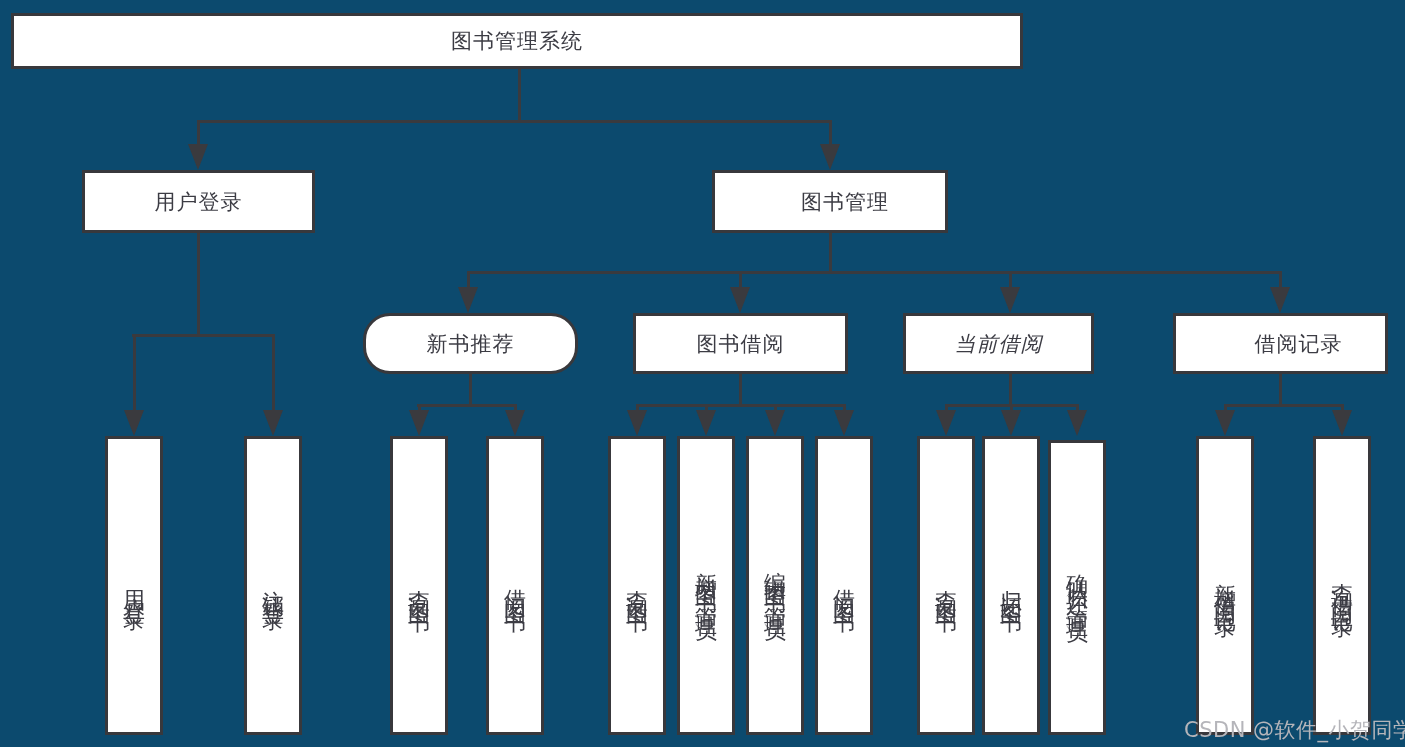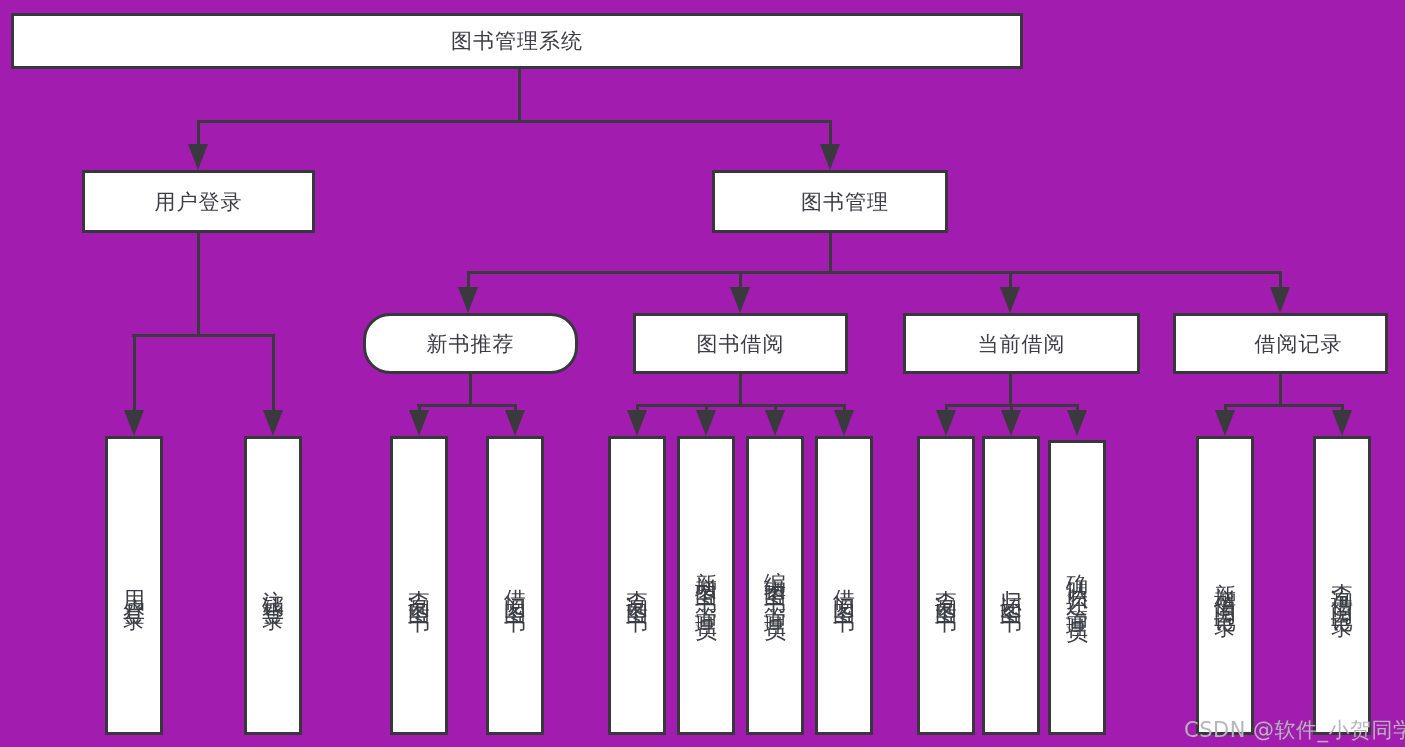--- a/index.html
+++ b/index.html
@@ -5,21 +5,21 @@
   html, body {
     margin: 0;
     padding: 0;
     background: #ffffff;
     font-family: "DejaVu Sans", "Liberation Sans", sans-serif;
   }
   #canvas {
     position: relative;
     width: 1405px;
     height: 747px;
-    background: #a21caf;
+    background: #0c4a6e;
     overflow: hidden;
   }
   .box {
     position: absolute;
     box-sizing: border-box;
     background: #ffffff;
     border: 3px solid #38383c;
     display: flex;
     align-items: center;
     justify-content: center;
@@ -76,21 +76,21 @@
   <div class="box hbox" style="left:712px; top:170px; width:236px; height:63px;padding-left:30px;">
     <span>图书管理</span>
   </div>
 
   <div class="box hbox" style="left:363px; top:313px; width:215px; height:61px;border-radius:27px;">
     <span>新书推荐</span>
   </div>
   <div class="box hbox" style="left:633px; top:313px; width:215px; height:61px;">
     <span>图书借阅</span>
   </div>
-  <div class="box hbox" style="left:903px; top:313px; width:237px; height:61px;">
+  <div class="box hbox" style="left:903px; top:313px; width:191px; height:61px;font-style:italic;">
     <span>当前借阅</span>
   </div>
   <div class="box hbox" style="left:1173px; top:313px; width:215px; height:61px;padding-left:36px;">
     <span>借阅记录</span>
   </div>
 
   <div class="box vbox" style="left:105px; top:436px; width:58px; height:299px;">
     <span class="vtext">用户登录</span>
   </div>
   <div class="box vbox" style="left:244px; top:436px; width:58px; height:299px;">

